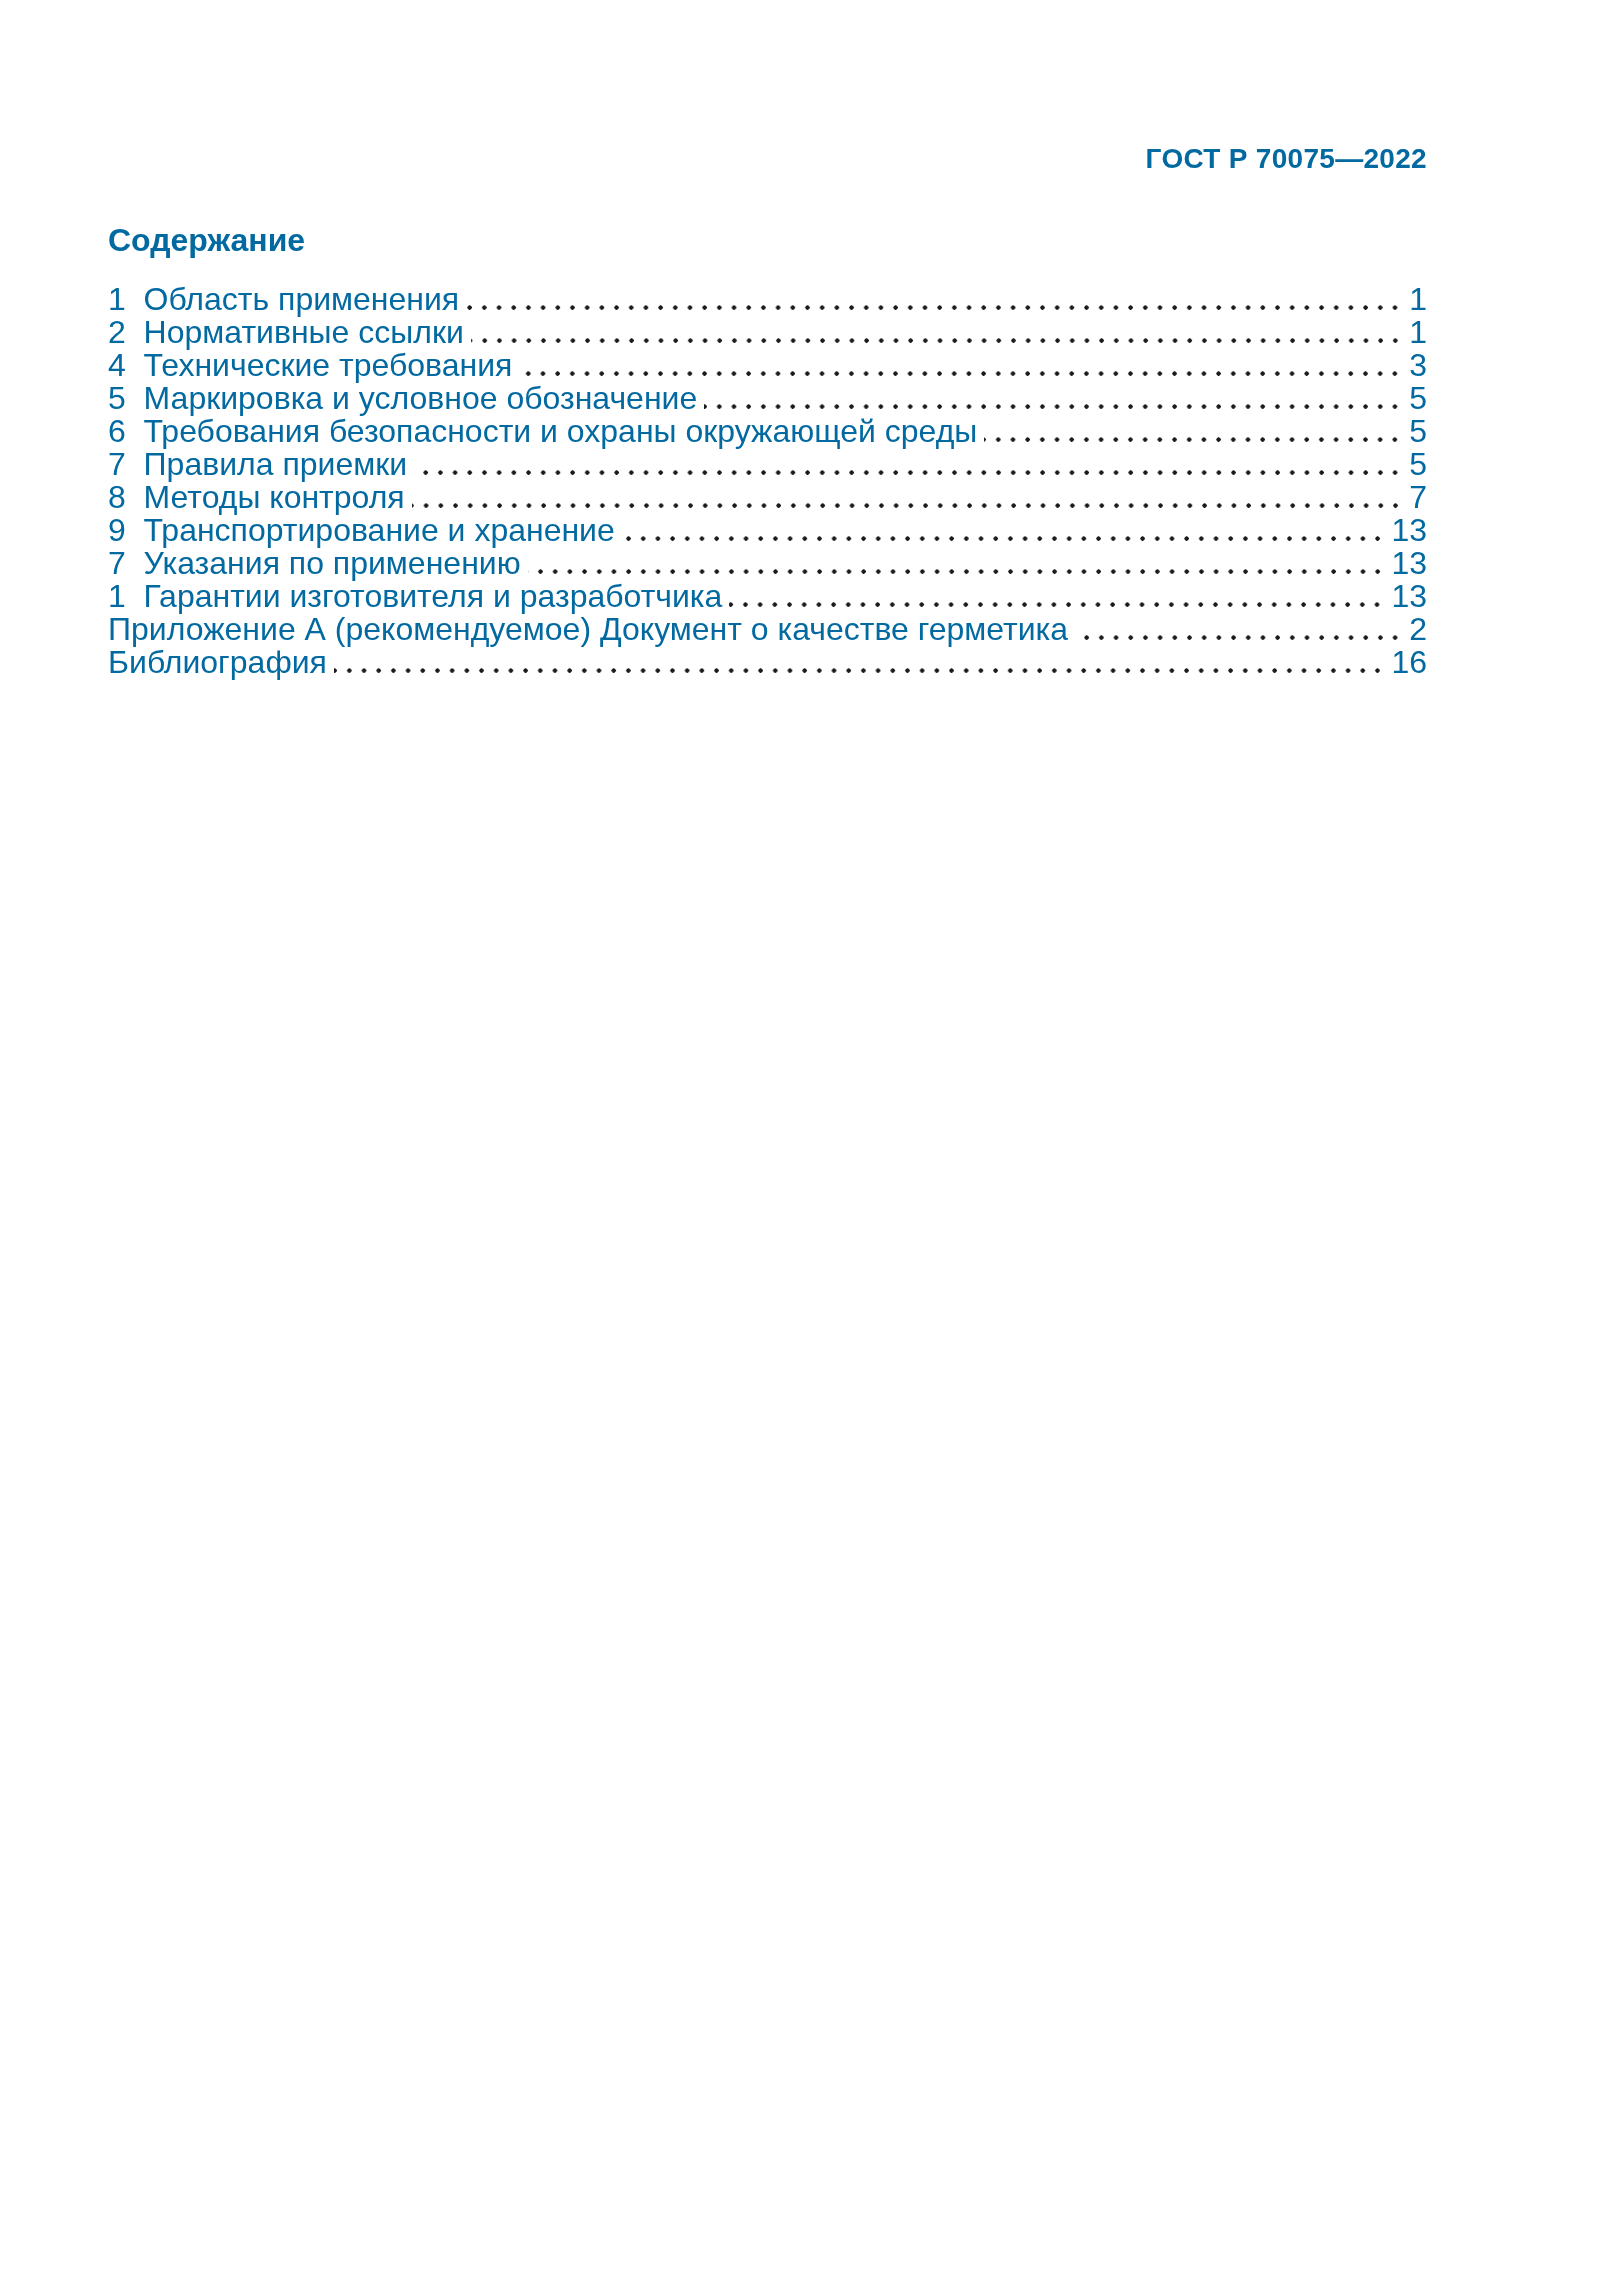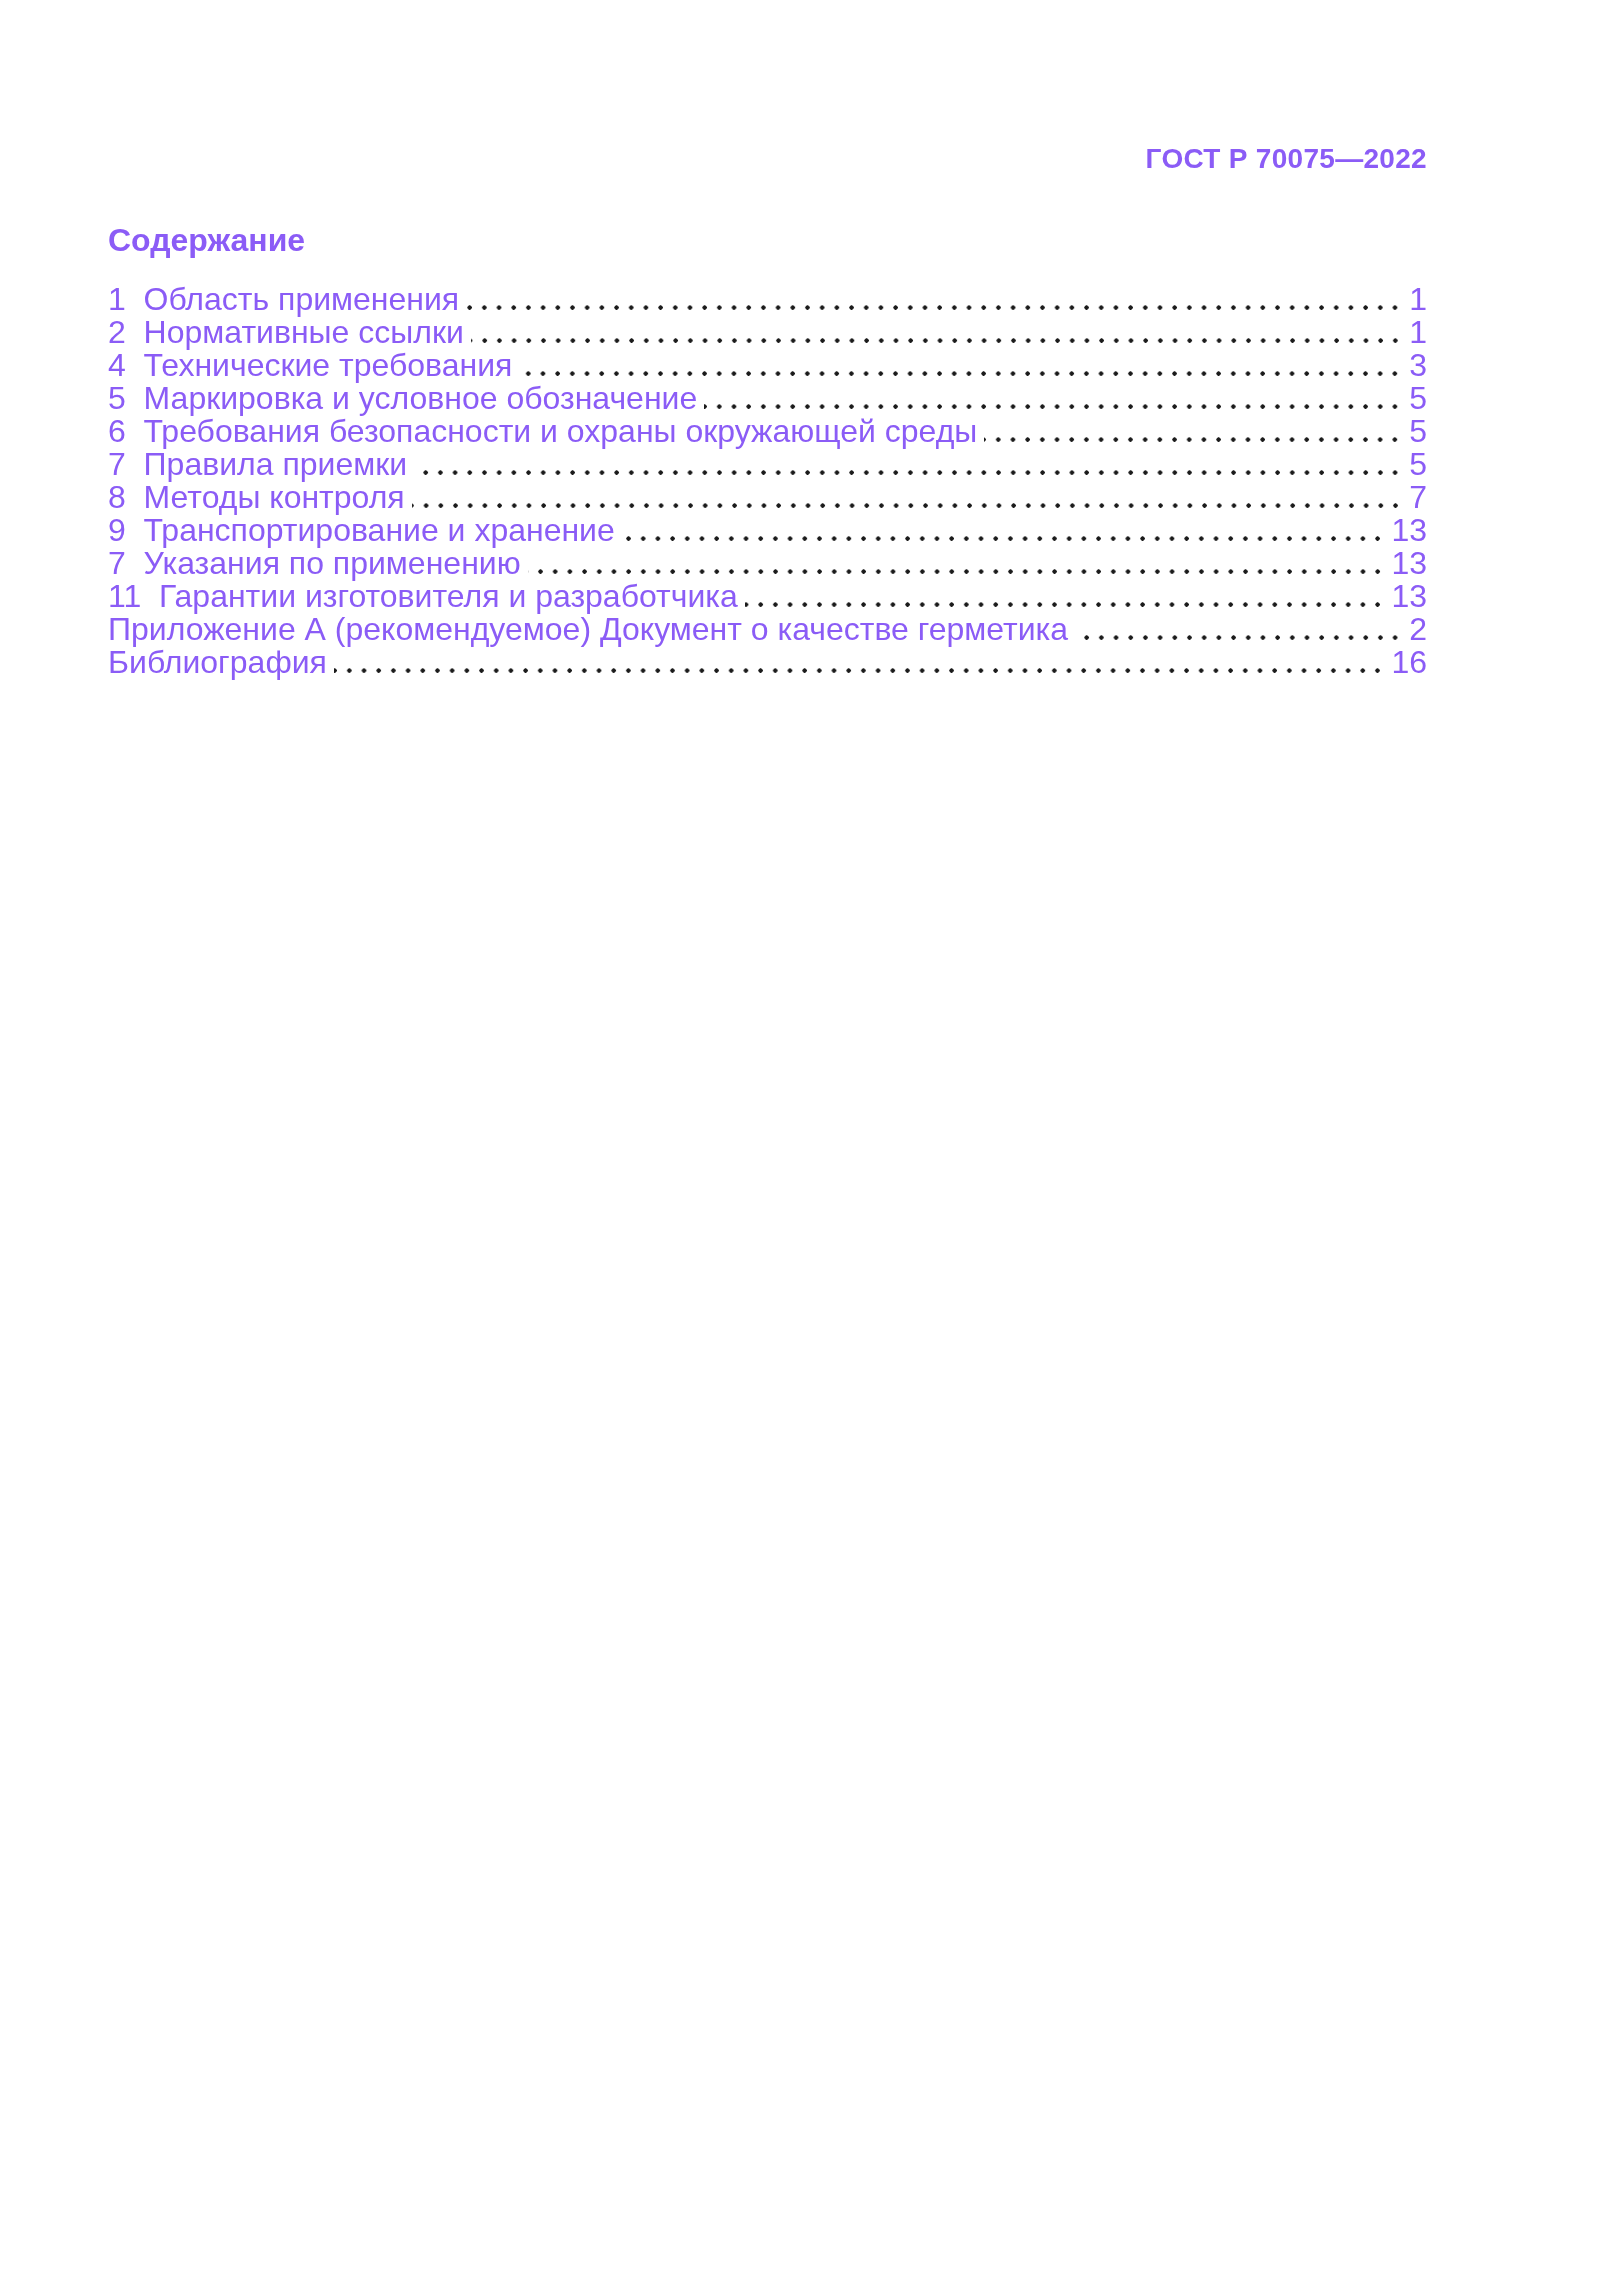--- a/index.html
+++ b/index.html
@@ -2,21 +2,21 @@
 <html><head>
 <meta charset="utf-8">
 <style>
   html,body{margin:0;padding:0;background:#ffffff;}
   .page{
     position:relative;
     width:1621px;height:1636px;
     background:#ffffff;
     overflow:hidden;
     font-family:"Liberation Sans", sans-serif;
-    color:#8b5cf6;
+    color:#0369a1;
   }
   .content{
     position:absolute;left:108px;top:0;width:1319px;height:100%;
   }
   .doc-code{
     position:absolute;top:143px;right:0;
     font-size:28px;font-weight:bold;letter-spacing:0.3px;
     white-space:pre;
   }
   .toc-title{
@@ -94,21 +94,21 @@
     <span class="toc-label">9  Транспортирование и хранение</span>
     <span class="toc-leader"></span>
     <span class="toc-page">13</span>
   </div>
         <div class="toc-row">
     <span class="toc-label">7  Указания по применению</span>
     <span class="toc-leader"></span>
     <span class="toc-page">13</span>
   </div>
         <div class="toc-row">
-    <span class="toc-label">11  Гарантии изготовителя и разработчика</span>
+    <span class="toc-label">1  Гарантии изготовителя и разработчика</span>
     <span class="toc-leader"></span>
     <span class="toc-page">13</span>
   </div>
         <div class="toc-row">
     <span class="toc-label">Приложение А (рекомендуемое) Документ о качестве герметика</span>
     <span class="toc-leader"></span>
     <span class="toc-page">2</span>
   </div>
         <div class="toc-row">
     <span class="toc-label">Библиография</span>

